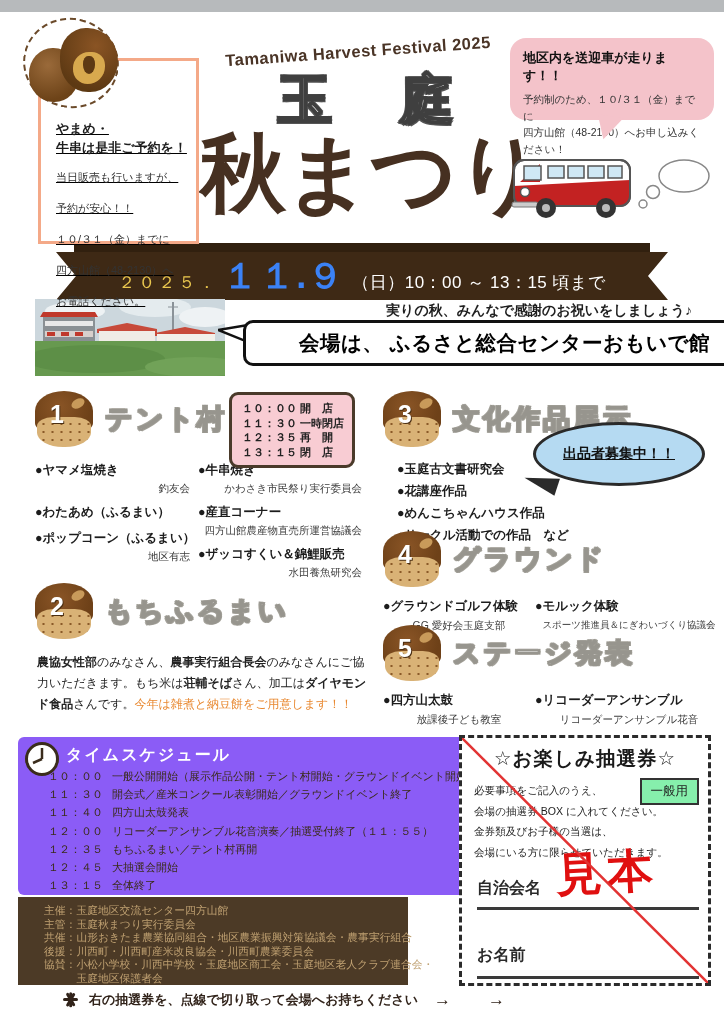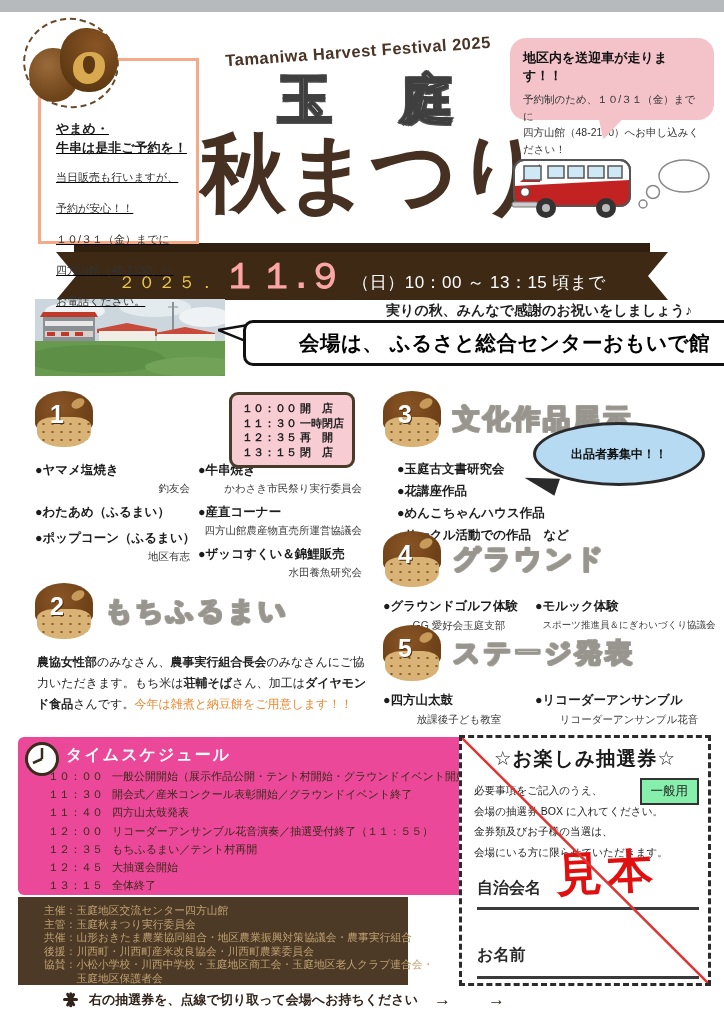--- a/index.html
+++ b/index.html
@@ -40,21 +40,21 @@
   .shuttle-title { font-size:13px; font-weight:bold; color:#111; margin-bottom:6px; }
   .shuttle-line { font-size:10.5px; color:#333; line-height:16.5px; }
 
   
   #ribbon-back { left:74px; top:243px; width:576px; height:24px; background:#31200f; }
   #ribbon { left:56px; top:252px; width:612px; height:48px; background:#3e2915;
     clip-path:polygon(0 0,100% 0,calc(100% - 20px) 50%,100% 100%,0 100%,20px 50%);
     display:flex; justify-content:center; align-items:baseline; }
   #ribbon { line-height:48px; }
   .rb-year { font-size:17px; color:#e9c64e; letter-spacing:3px; }
-  .rb-day { font-size:36px; font-weight:bold; color:#fca5a5; margin:0 8px 16px 4px; letter-spacing:1px; }
+  .rb-day { font-size:36px; font-weight:bold; color:#3b82f6; margin:0 8px 16px 4px; letter-spacing:1px; }
   .rb-rest { font-size:17px; color:#ffffff; letter-spacing:0.5px; }
 
   #tagline { right:32px; top:302px; font-size:14px; font-weight:600; color:#1f1f1f; }
 
   #photo { left:35px; top:299px; width:190px; height:77px; }
 
   
   #venue-tail { left:218px; top:323px; width:30px; height:24px; z-index:1; }
   #venue { left:243px; top:320px; width:523px; height:46px; background:#fff; border:3px solid #111; border-radius:10px;
     display:flex; align-items:center; justify-content:center; font-size:20.5px; font-weight:bold; color:#000; letter-spacing:0.5px; z-index:2; }
@@ -85,33 +85,33 @@
 
   #s2 { left:35px; top:580px; width:335px; }
   #s2 p { margin:10px 0 0 2px; font-size:12px; line-height:1.74; color:#222; width:330px; }
   .b { font-weight:bold; }
   .orange { color:#e8872e; }
 
   #s3 { left:383px; top:388px; width:340px; }
   #s3 .list { margin:8px 0 0 14px; }
   #s3 .list .item-name { line-height:22px; }
   #recruit-bubble { position:absolute; left:150px; top:34px; width:172px; height:64px; background:#b5daf2; border:3px solid #2a2a2a; border-radius:50%;
-    display:flex; align-items:center; justify-content:center; font-size:12px; font-weight:bold; color:#111; }
+    display:flex; align-items:center; justify-content:center; font-size:14px; font-weight:bold; color:#111;text-decoration:underline; }
   #recruit-bubble .tail { position:absolute; left:-12px; bottom:-8px; width:0; height:0; border-top:10px solid transparent; border-bottom:8px solid transparent; border-right:34px solid #2a2a2a; transform:rotate(18deg); }
 
   #s4 { left:383px; top:528px; width:345px; }
   #s5 { left:383px; top:622px; width:345px; }
   .duo { display:flex; margin-top:8px; }
   .duo .c1 { width:152px; }
   .duo .c2 { width:188px; }
   .duo .item-org { text-align:center; padding-right:0; margin-top:5px; }
   .org-small { font-size:9.5px !important; }
 
   
-  #timetable { left:18px; top:737px; width:479px; height:158px; background:#ec4899; border-radius:6px; }
+  #timetable { left:18px; top:737px; width:479px; height:158px; background:#8b5cf6; border-radius:6px; }
   #clock { position:absolute; left:5px; top:3px; width:38px; height:38px; }
   #tt-title { position:absolute; left:48px; top:8px; font-size:16px; font-weight:bold; color:#fff; letter-spacing:2px; }
   #tt-rows { position:absolute; left:30px; top:30px; right:4px; }
   .tt-row { display:flex; font-size:11px; color:#3a2b19; line-height:18.2px; }
   .tt-time { width:64px; flex-shrink:0; }
 
   
   #credits { left:18px; top:897px; width:390px; height:88px; background:#4c3a26; padding:7px 0 0 26px; }
   .cr-line { font-size:10.8px; line-height:13.6px; color:#bfa071; white-space:pre; }
 
@@ -236,20 +236,21 @@
   <div class="abs" id="venue">会場は、 ふるさと総合センターおもいで館</div>
 
   <div class="section" id="s1">
     <div class="sec-head">
       <div class="nut">
         <div class="cap"></div>
           <div class="base"></div>
           <div class="shine"></div>
         <div class="num">1</div>
       </div>
+      <div class="sec-title">テント村</div>
     </div>
     <div id="s1-schedule">
       <div class="sch-row">
           <span class="sch-time">１０：００</span>
           <span>開　店</span>
         </div>
       <div class="sch-row">
           <span class="sch-time">１１：３０</span>
           <span>一時閉店</span>
         </div>

